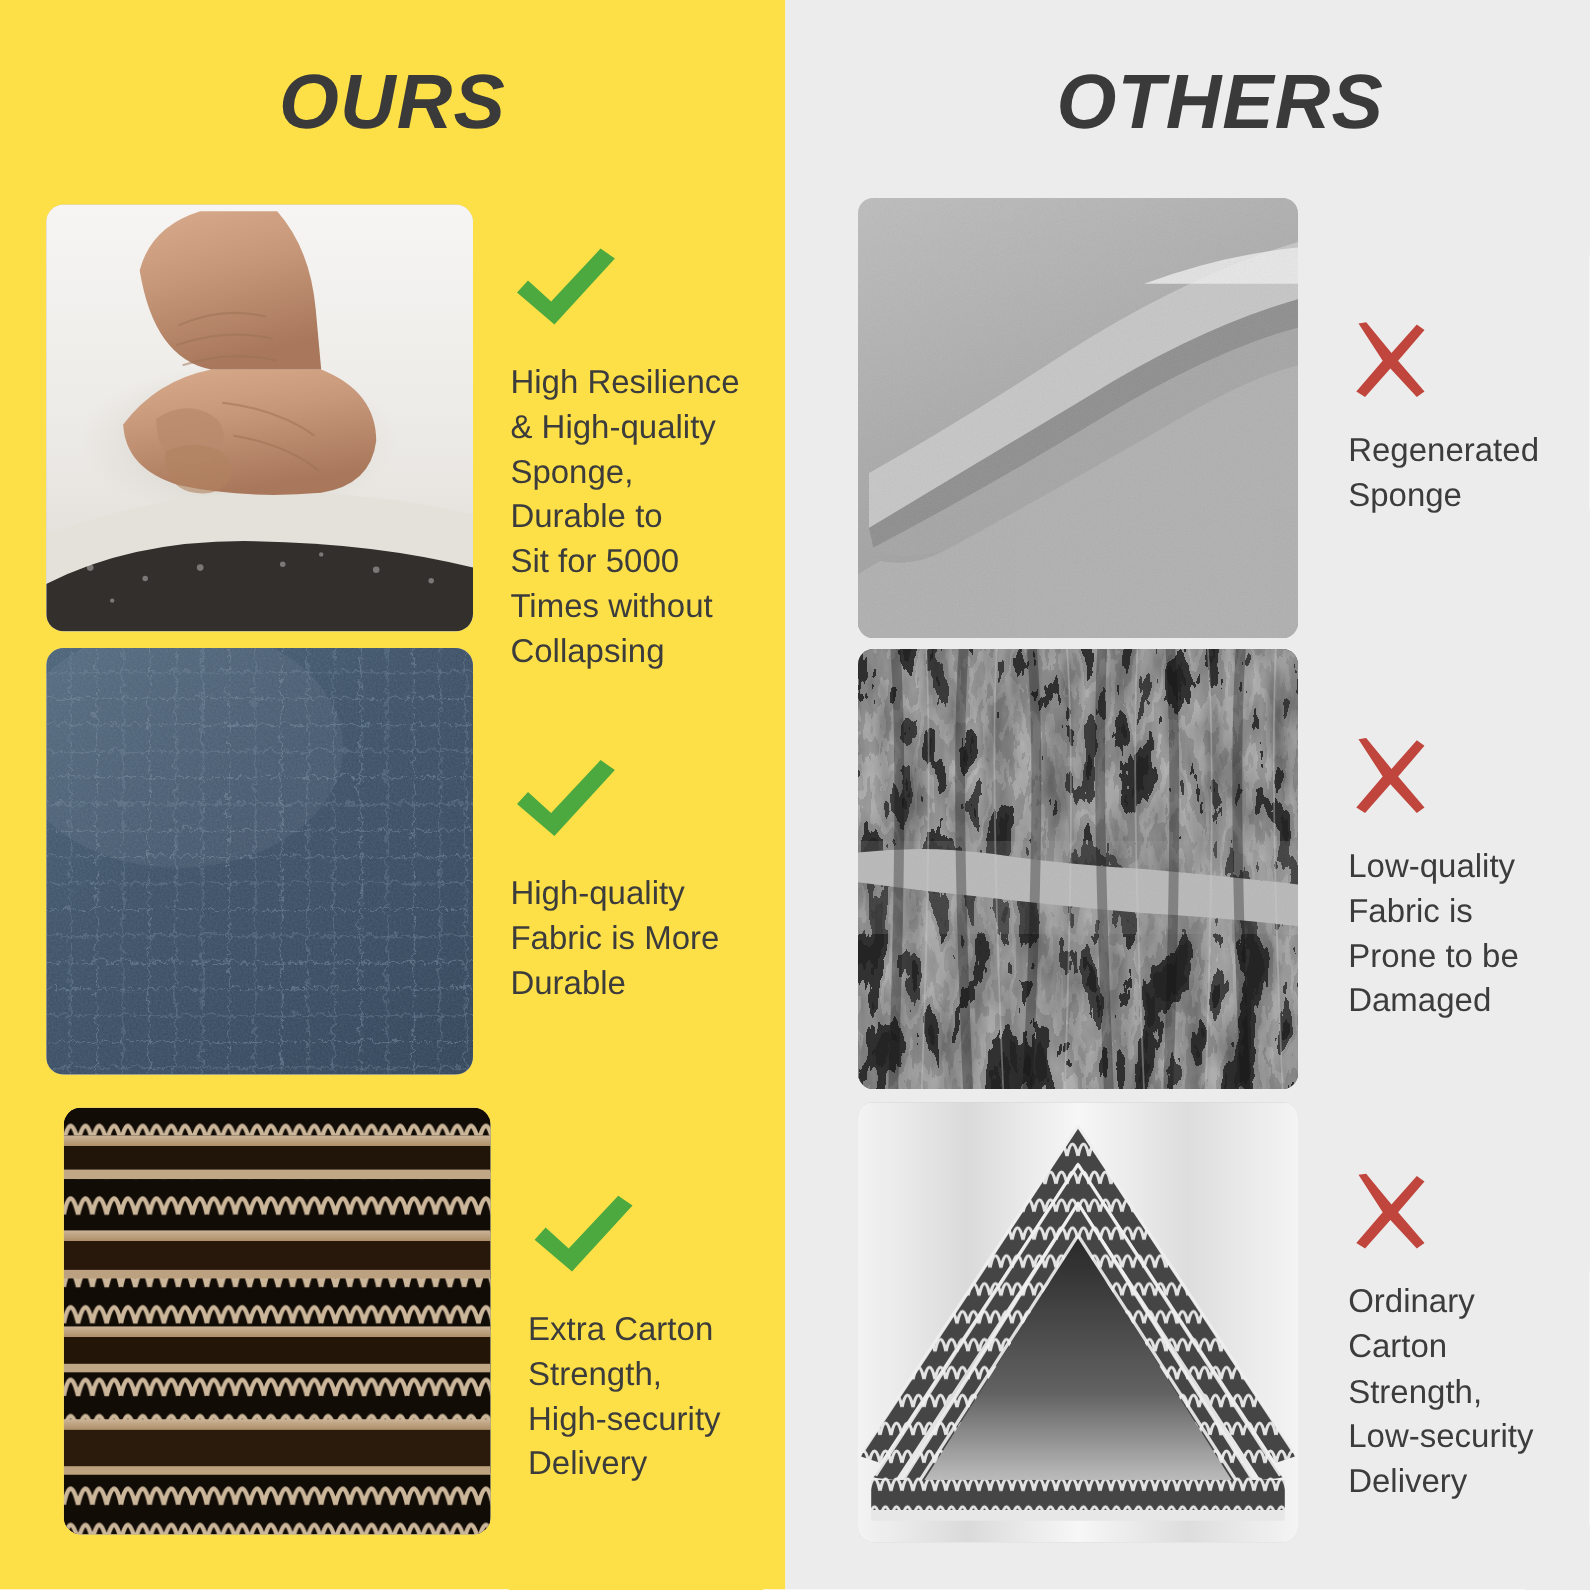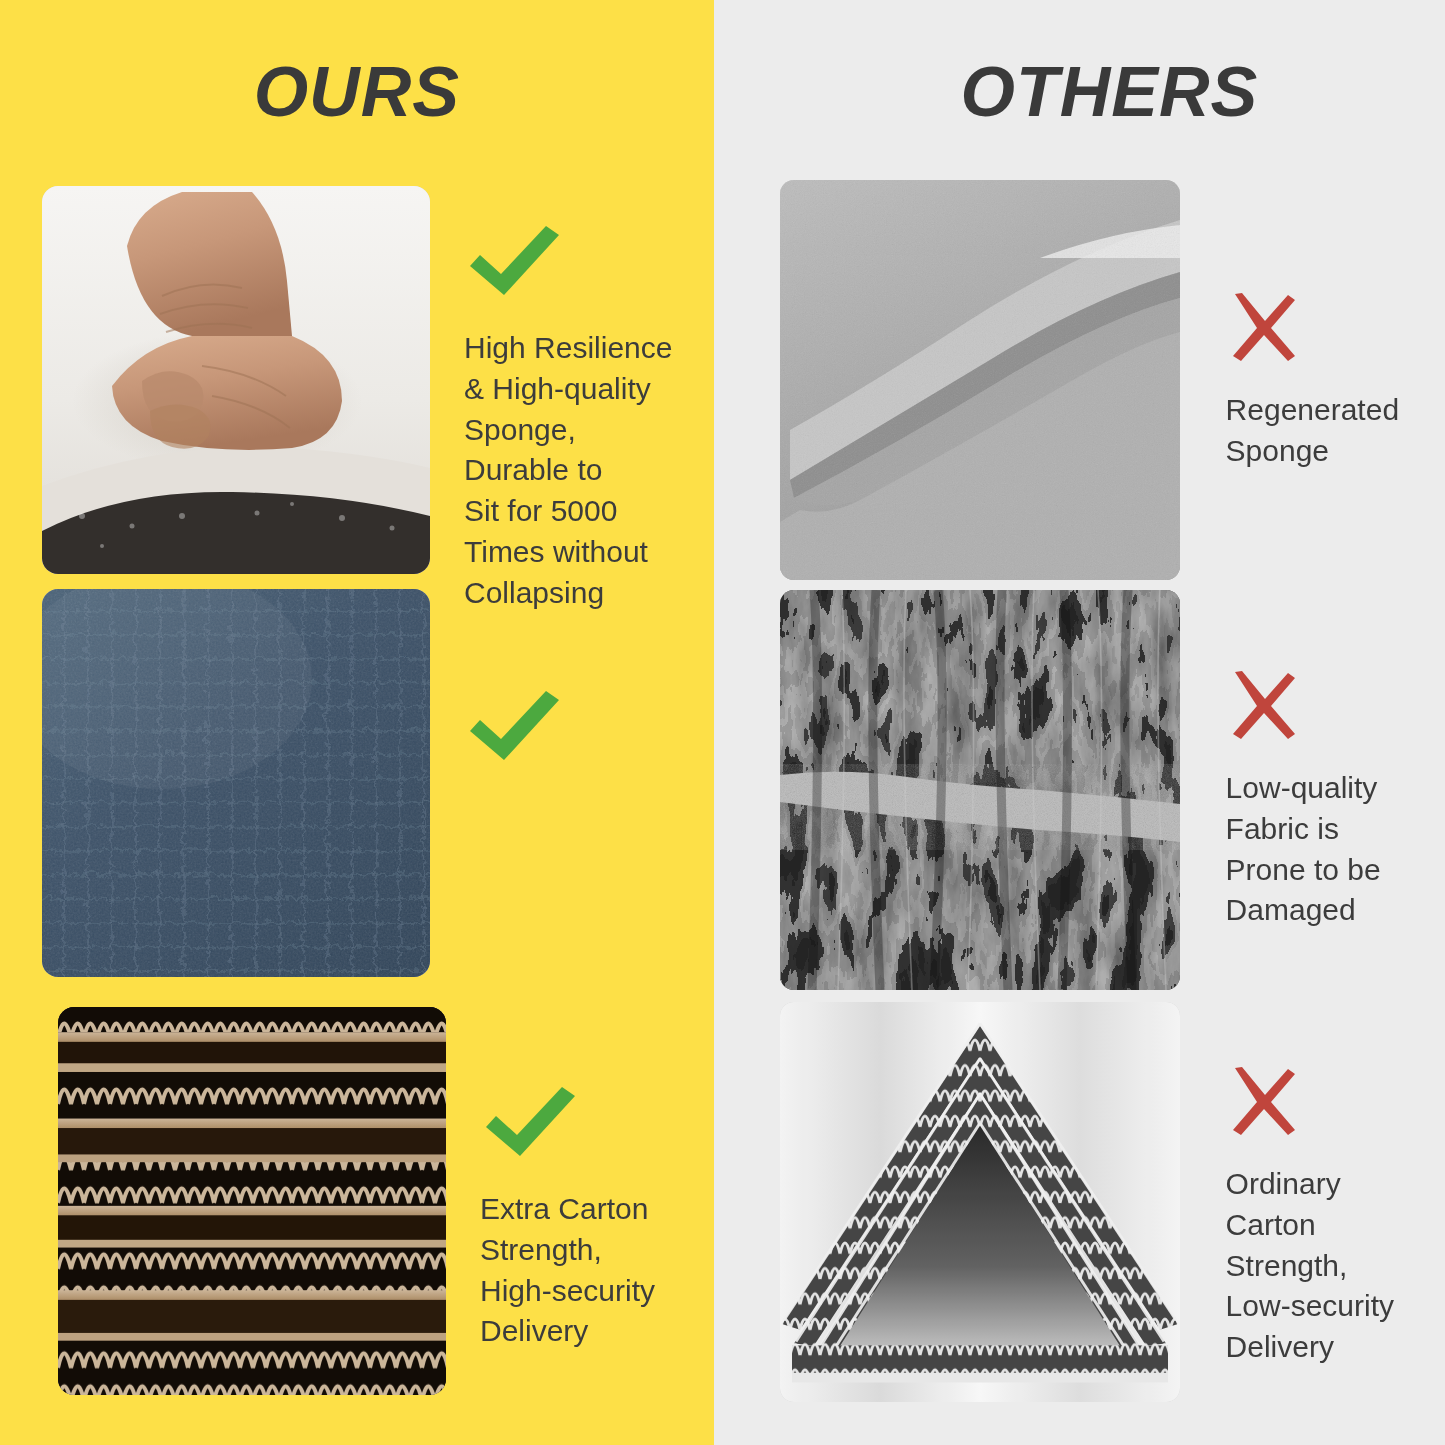--- a/index.html
+++ b/index.html
@@ -210,20 +210,23 @@
           <rect width="388" height="388" filter="url(#grain)" opacity="0.5"></rect>
           <ellipse cx="120" cy="90" rx="150" ry="110" fill="#ffffff" opacity="0.05"></ellipse>
         </svg>
       </div>
       <div class="note note-l2">
         <span class="mark">
           <svg width="100" height="78" viewBox="0 0 100 78">
             <path d="M6 42 L16 31 L37 50 L82 2 L95 11 L40 71 Z" fill="#4CA93F"></path>
           </svg>
         </span>
+        <div class="note-text">High-quality
+Fabric is More
+Durable</div>
       </div>
     </div>
 
     <div class="row row-l3">
       <div class="thumb">
         <svg viewBox="0 0 388 400" preserveAspectRatio="none">
           <defs>
             <linearGradient id="boardFace" x1="0" y1="0" x2="0" y2="1">
               <stop offset="0%" stop-color="#d9c0a2"></stop>
               <stop offset="100%" stop-color="#b9986f"></stop>

